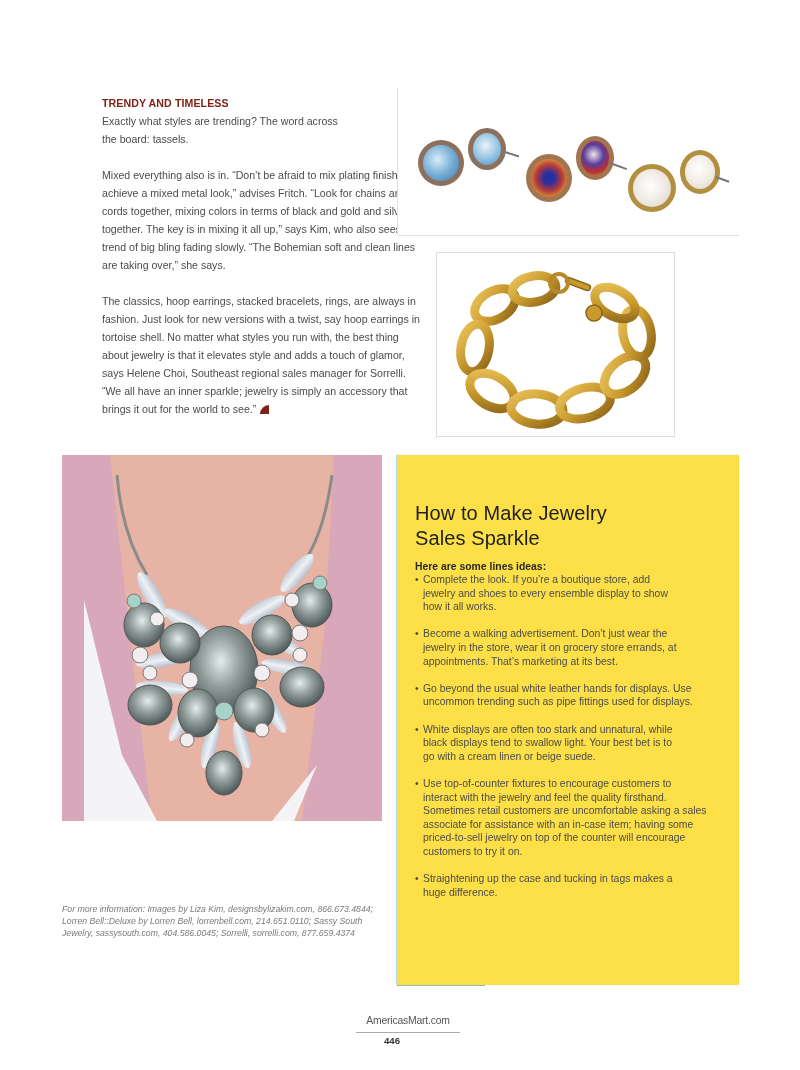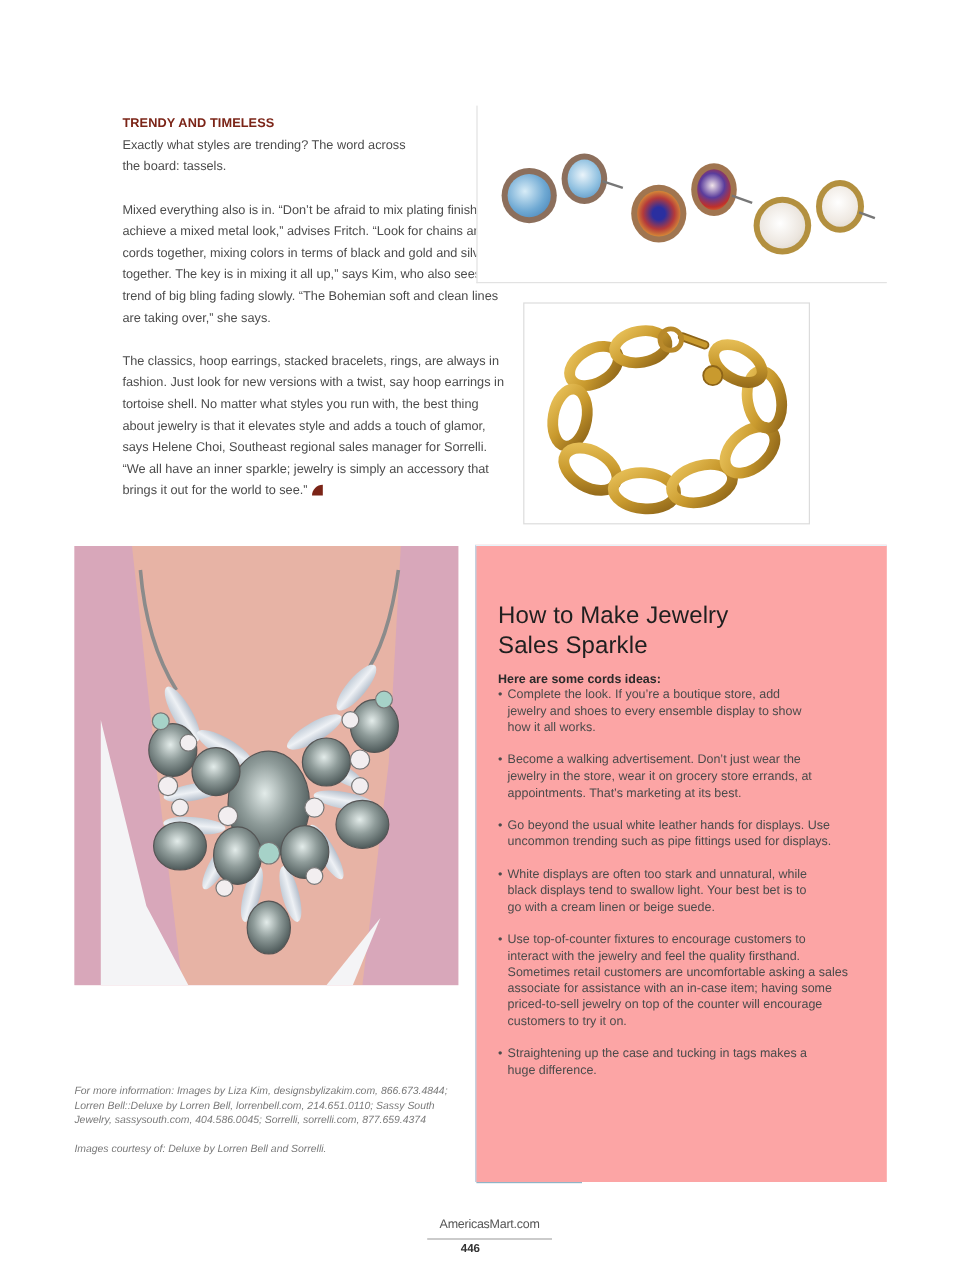--- a/index.html
+++ b/index.html
@@ -21,21 +21,21 @@
     .earring .stone { position: absolute; inset: 5px; border-radius: 50%; }
     .earring .post { position: absolute; height: 1.5px; width: 18px; background: #777; transform-origin: left center; }
 
     
     .bracelet { left: 436px; top: 252px; width: 239px; height: 185px; border: 1px solid #dcdcdc; background: #fff; }
 
     
     .necklace { left: 62px; top: 455px; width: 320px; height: 366px; background: #d9a9bb; overflow: hidden; }
 
     
-    .sidebar { left: 396px; top: 454px; width: 343px; height: 531px; background: #fca5a5; border-left: 1px solid #b7d9ea; border-top: 1px solid #e6f4fb; }
+    .sidebar { left: 396px; top: 454px; width: 343px; height: 531px; background: #fde047; border-left: 1px solid #b7d9ea; border-top: 1px solid #e6f4fb; }
     .sidebar .bottom-rule { position: absolute; left: 0; bottom: -1px; width: 88px; height: 1px; background: #8fb4c6; }
     .sidebar h1 { position: absolute; left: 18px; top: 46px; font-size: 20px; line-height: 25px; font-weight: normal; color: #1f1f1f; letter-spacing: 0.1px; }
     .sidebar .intro { position: absolute; left: 18px; top: 106px; font-size: 10.4px; font-weight: bold; color: #2a2a2a; }
     .sidebar ul { position: absolute; left: 18px; top: 118px; width: 315px; list-style: none; }
     .sidebar li { font-size: 10.4px; line-height: 13.6px; color: #4b4b4b; padding-left: 8px; text-indent: -8px; margin-bottom: 13.6px; }
     .sidebar li::before { content: "\2022"; display: inline-block; width: 8px; text-indent: 0; color: #4b4b4b; }
 
     
     .credits { left: 62px; top: 903px; width: 330px; font-size: 8.7px; line-height: 12px; font-style: italic; color: #7a7a7a; }
     .credits p { margin-bottom: 12px; }
@@ -181,32 +181,31 @@
       <circle cx="162" cy="256" r="9"></circle>
     </g>
   </svg>
 </div>
 
 <div class="abs sidebar">
   <h1>
     <span>How to Make Jewelry</span><br>
     <span>Sales Sparkle</span>
   </h1>
-  <div class="intro">Here are some cords ideas:</div>
+  <div class="intro">Here are some lines ideas:</div>
   <ul>
     <li style="width:258px;">Complete the look. If you’re a boutique store, add jewelry and shoes to every ensemble display to show how it all works.</li>
     <li style="width:268px;">Become a walking advertisement. Don’t just wear the jewelry in the store, wear it on grocery store errands, at appointments. That’s marketing at its best.</li>
     <li style="width:285px;">Go beyond the usual white leather hands for displays. Use uncommon trending such as pipe fittings used for displays.</li>
     <li style="width:260px;">White displays are often too stark and unnatural, while black displays tend to swallow light. Your best bet is to go with a cream linen or beige suede.</li>
     <li style="width:292px;">Use top-of-counter fixtures to encourage customers to interact with the jewelry and feel the quality firsthand. Sometimes retail customers are uncomfortable asking a sales associate for assistance with an in-case item; having some priced-to-sell jewelry on top of the counter will encourage customers to try it on.</li>
     <li style="width:270px;">Straightening up the case and tucking in tags makes a huge difference.</li>
   </ul>
   <div class="bottom-rule"></div>
 </div>
 
 <div class="abs credits">
   <p>For more information: Images by Liza Kim, designsbylizakim.com, 866.673.4844; Lorren Bell::Deluxe by Lorren Bell, lorrenbell.com, 214.651.0110; Sassy South Jewelry, sassysouth.com, 404.586.0045; Sorrelli, sorrelli.com, 877.659.4374</p>
-  <p>Images courtesy of: Deluxe by Lorren Bell and Sorrelli.</p>
 </div>
 
 <div class="abs footer-site">AmericasMart.com</div>
 <div class="abs footer-rule"></div>
 <div class="abs footer-page">446</div>
 
 </body></html>

